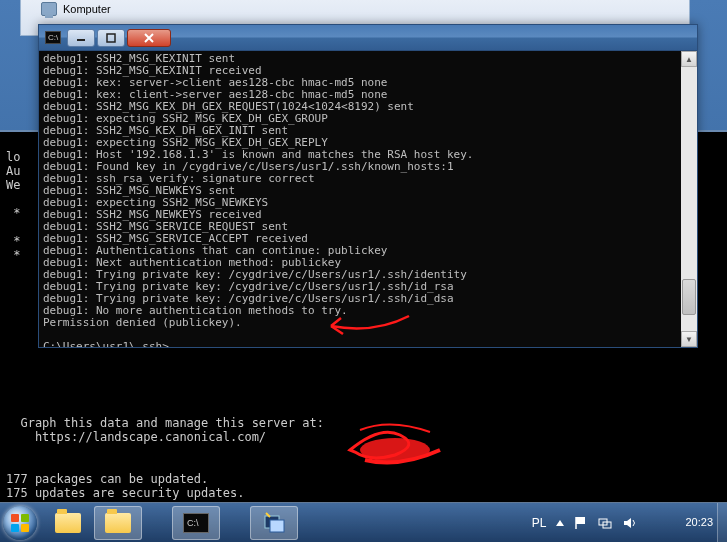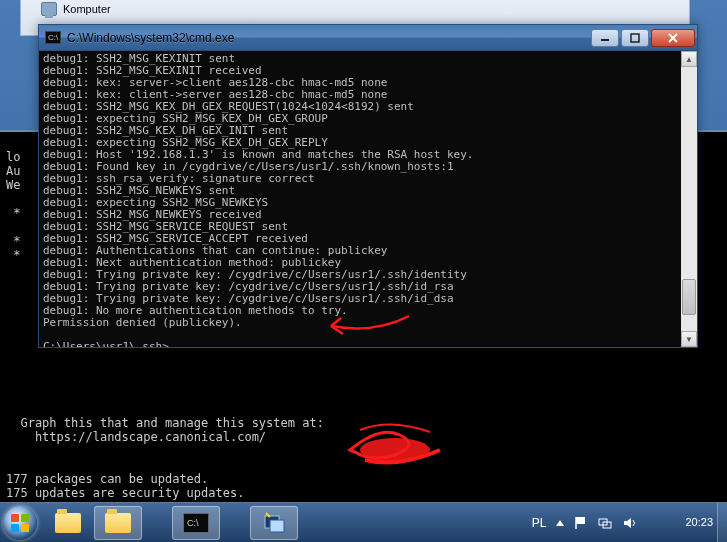--- a/index.html
+++ b/index.html
@@ -161,21 +161,21 @@
 
 
 
 
 
 
 
 
 
 
-<span>  Graph this that and manage this system at:</span>
+<span>  Graph this data and manage this server at:</span>
 <span>    https://landscape.canonical.com/</span>
 
 
 <span>177 packages can be updated.</span>
 <span>175 updates are security updates.</span>
 
 
 
 
 
@@ -184,21 +184,20 @@
     <path d="M10,30 Q40,5 60,15 Q80,25 55,35 Q30,42 15,32 Z" fill="none" stroke="#ff1a1a" stroke-width="3"></path>
     <path d="M20,10 Q50,-2 90,12" fill="none" stroke="#ff1a1a" stroke-width="2"></path>
     <path d="M25,40 Q60,48 100,30" fill="none" stroke="#ff1a1a" stroke-width="4"></path>
     <ellipse cx="55" cy="30" rx="35" ry="12" fill="#ff1a1a" opacity=".85"></ellipse>
   </svg>
 </div>
 
 <div class="cmd-window">
   <div class="cmd-titlebar">
     <span class="ico">C:\</span>
-    <span class="title-text">C:\Windows\system32\cmd.exe</span>
     <div class="win-btns">
       <div class="win-btn">
         <svg width="10" height="10">
             <line x1="1" y1="7" x2="9" y2="7" stroke="#222" stroke-width="2"></line>
           </svg>
       </div>
       <div class="win-btn">
         <svg width="10" height="10">
             <rect x="1" y="1" width="8" height="8" fill="none" stroke="#222" stroke-width="1.5"></rect>
           </svg>

